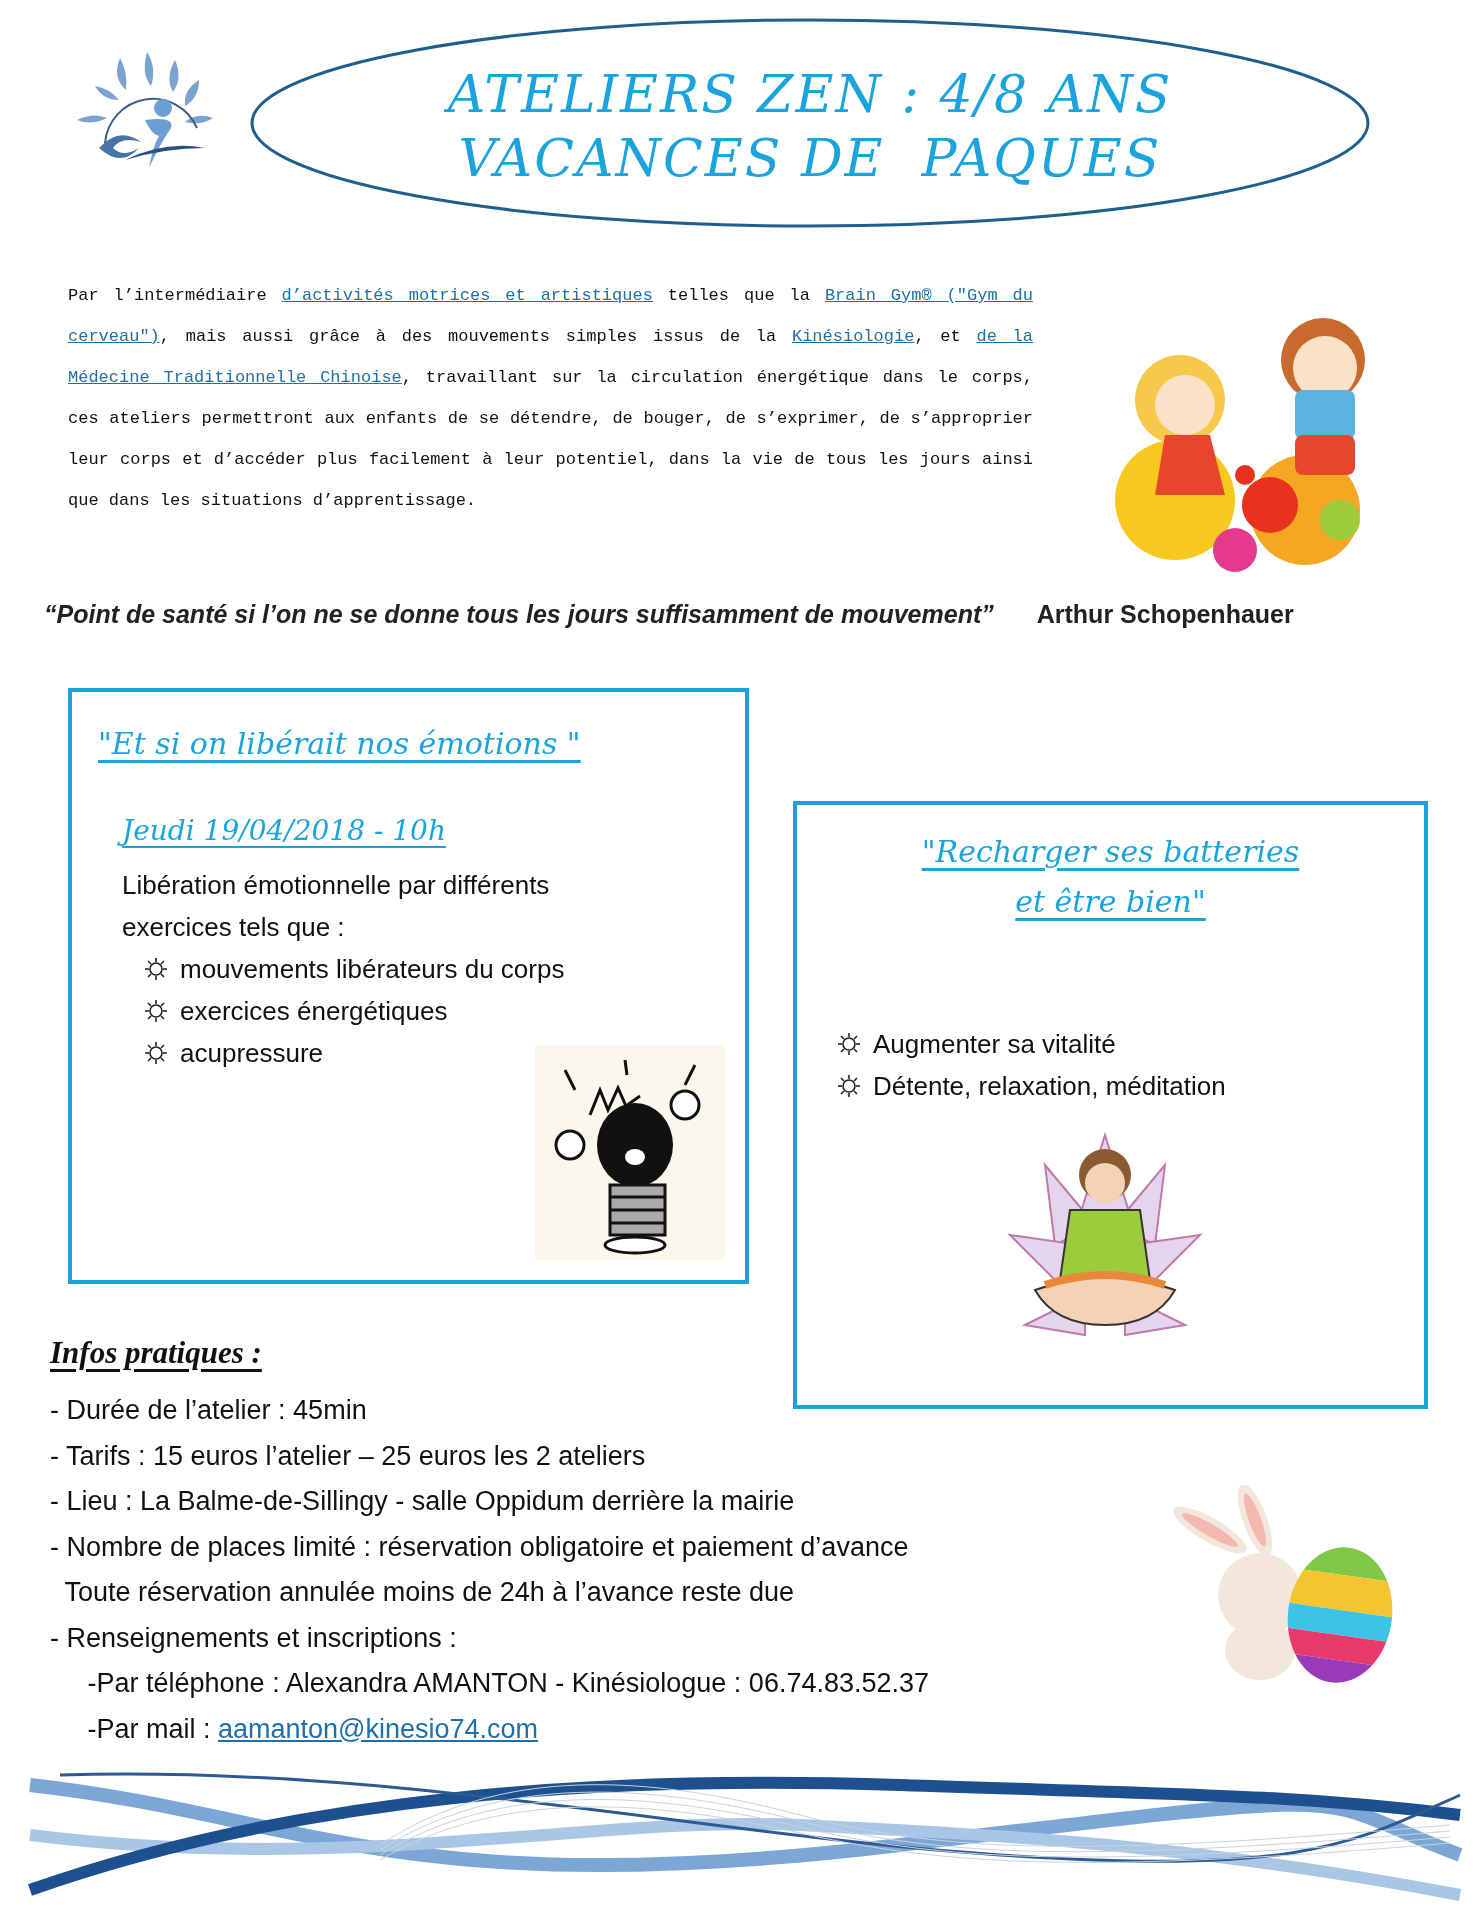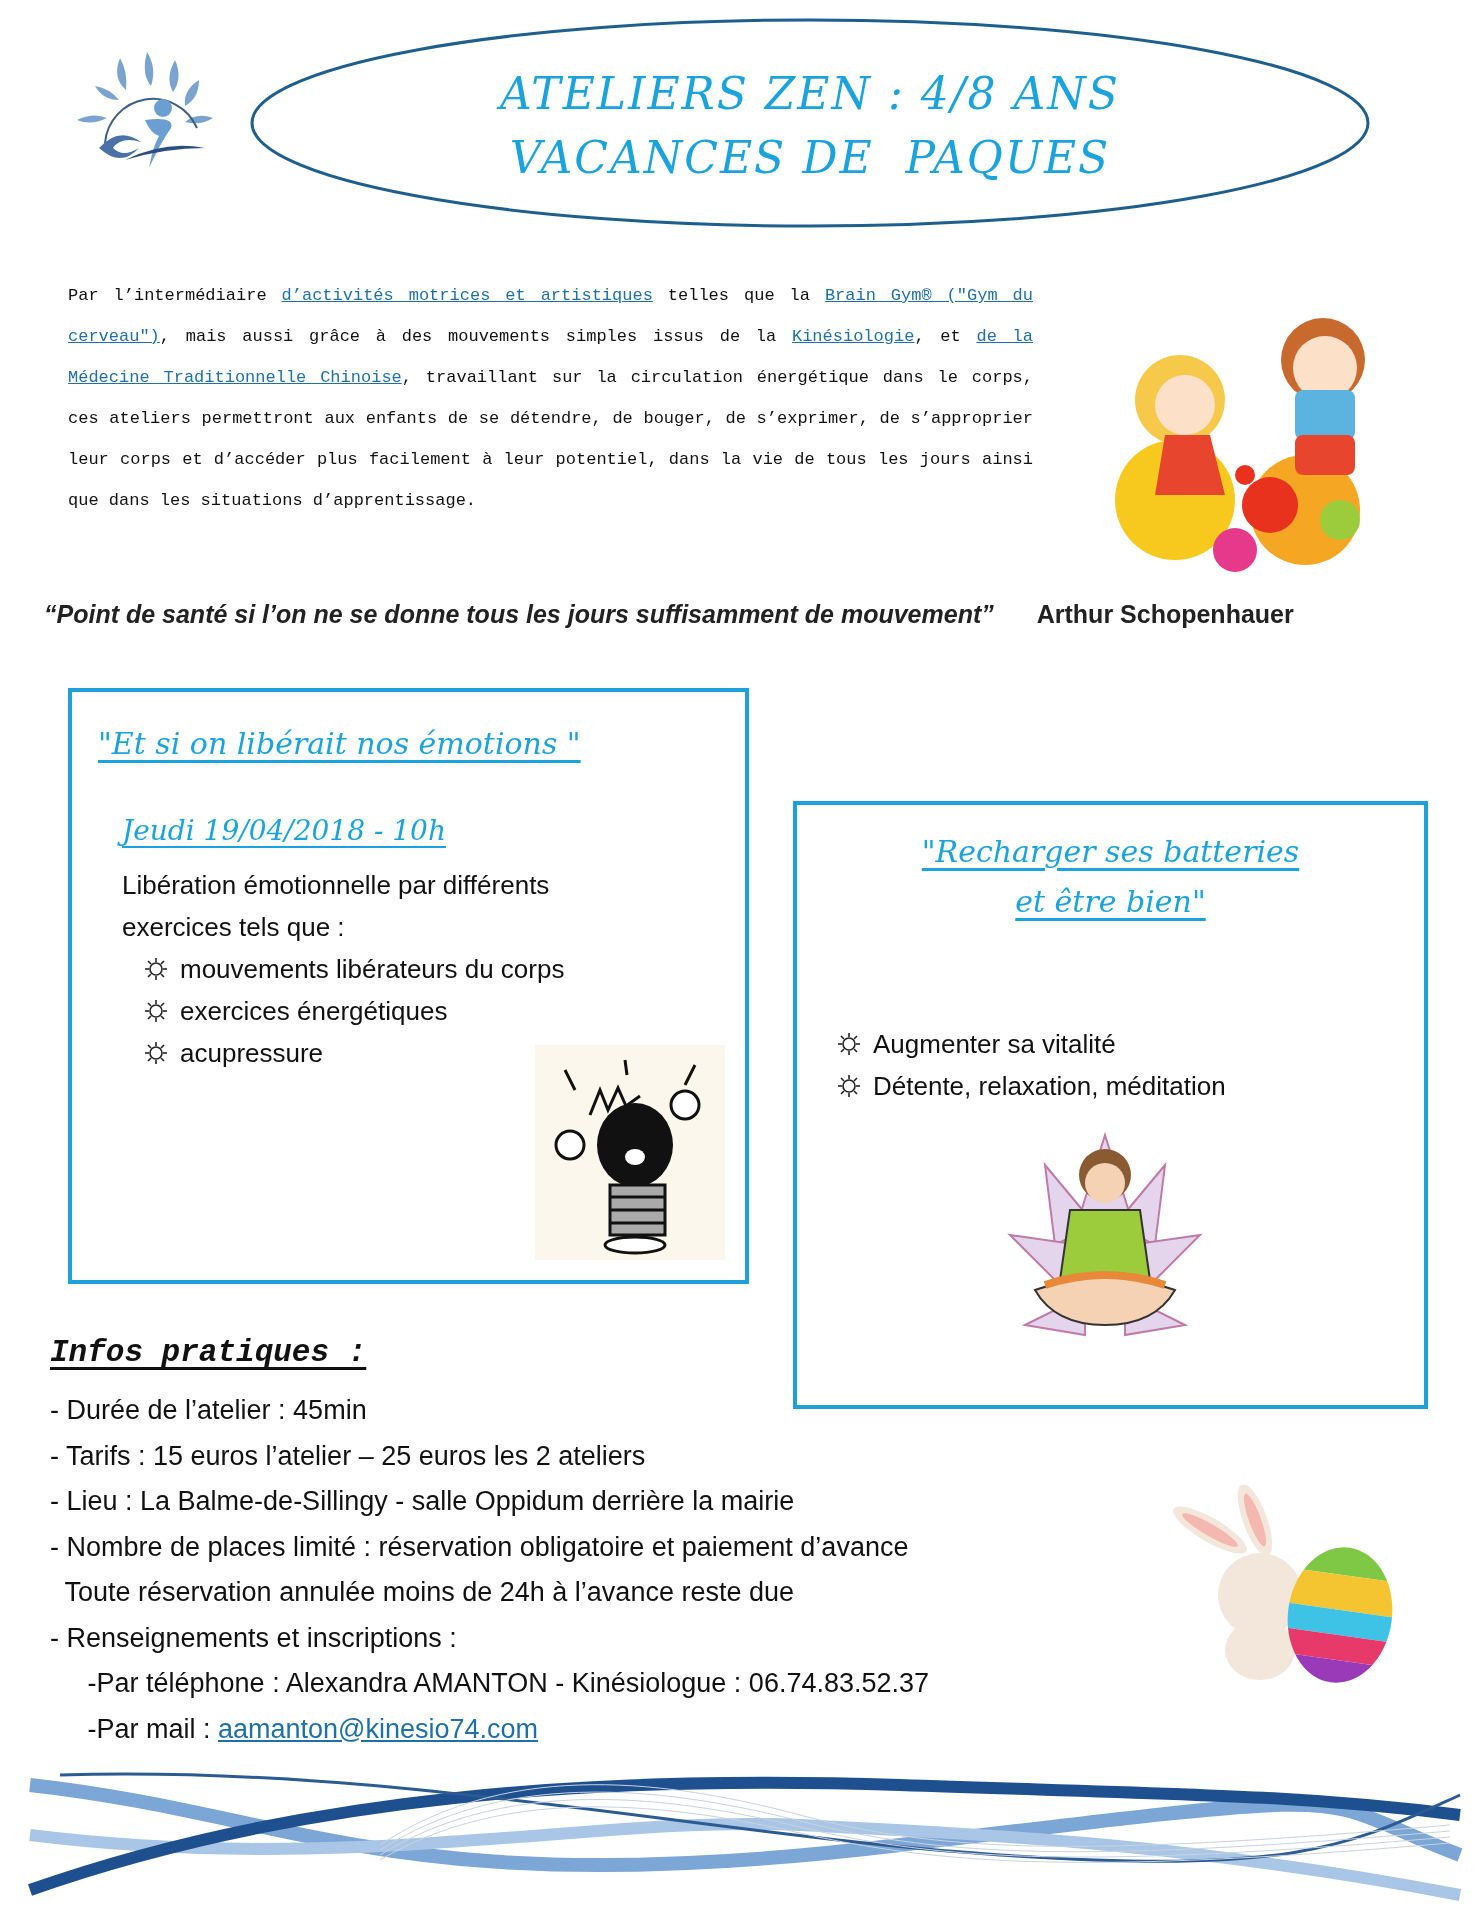--- a/index.html
+++ b/index.html
@@ -4,21 +4,21 @@
 <style>
   html, body { margin: 0; padding: 0; background: #ffffff; }
   body { width: 1483px; height: 1920px; position: relative; overflow: hidden;
          font-family: "Liberation Sans", sans-serif; color: #111; }
   .abs { position: absolute; }
   
   .logo { left: 75px; top: 48px; width: 150px; height: 125px; }
   .title-oval { left: 248px; top: 16px; width: 1125px; height: 215px; }
   .title-text { left: 300px; top: 62px; width: 1020px; text-align: center;
                 color: #1aa3dd; font-family: "DejaVu Serif", serif; font-style: italic;
-                font-size: 44px; line-height: 64px; letter-spacing: 2px; }
+                font-size: 52px; line-height: 64px; letter-spacing: 2px; }
   .title-text div { white-space: pre; }
   
   .intro { left: 68px; top: 275px; width: 965px; font-size: 17px; line-height: 41px;
            text-align: justify; color: #111; font-family: Liberation Mono, monospace; }
   .intro a { color: #1f6fa8; text-decoration: underline; }
   .kids { left: 1085px; top: 300px; width: 320px; height: 280px; }
   .quote { left: 44px; top: 600px; width: 1410px; font-size: 25px; font-weight: bold; color: #222; }
   .quote .q { font-style: italic; }
   .quote .author { margin-left: 43px; }
   
@@ -28,21 +28,21 @@
   .script-title { color: #1aa3dd; font-family: "DejaVu Serif", serif; font-style: italic;
                   font-size: 30px; text-decoration: underline; text-underline-offset: 6px; }
   .session-date { color: #1aa3dd; font-family: "DejaVu Serif", serif; font-style: italic;
                   font-size: 28px; text-decoration: underline; text-underline-offset: 6px; }
   .box-text { font-size: 26px; line-height: 42px; color: #111; }
   .bullet { display: flex; align-items: center; }
   .bullet .sun { width: 24px; height: 24px; margin-right: 12px; flex: 0 0 24px; }
   .calvin { left: 535px; top: 1045px; width: 190px; height: 215px; background: #fbf7ec; }
   .meditate { left: 1005px; top: 1125px; width: 200px; height: 225px; }
   
-  .infos-title { left: 50px; top: 1335px; font-family: Liberation Mono, monospace; font-style: italic;
+  .infos-title { left: 50px; top: 1335px; font-family: Liberation Serif, serif; font-style: italic;
                  font-weight: bold; font-size: 31px; color: #111; text-decoration: underline;
                  text-underline-offset: 6px; }
   .infos { left: 50px; top: 1388px; width: 1080px; font-size: 27px; line-height: 45.5px; color: #111; }
   .infos .line { white-space: pre; }
   .infos a { color: #1f6fa8; text-decoration: underline; margin-top: 32px; }
   .bunny { left: 1150px; top: 1485px; width: 270px; height: 210px; }
   .waves { left: 0; top: 1755px; width: 1483px; height: 150px; }
 </style>
 </head>
 <body>

